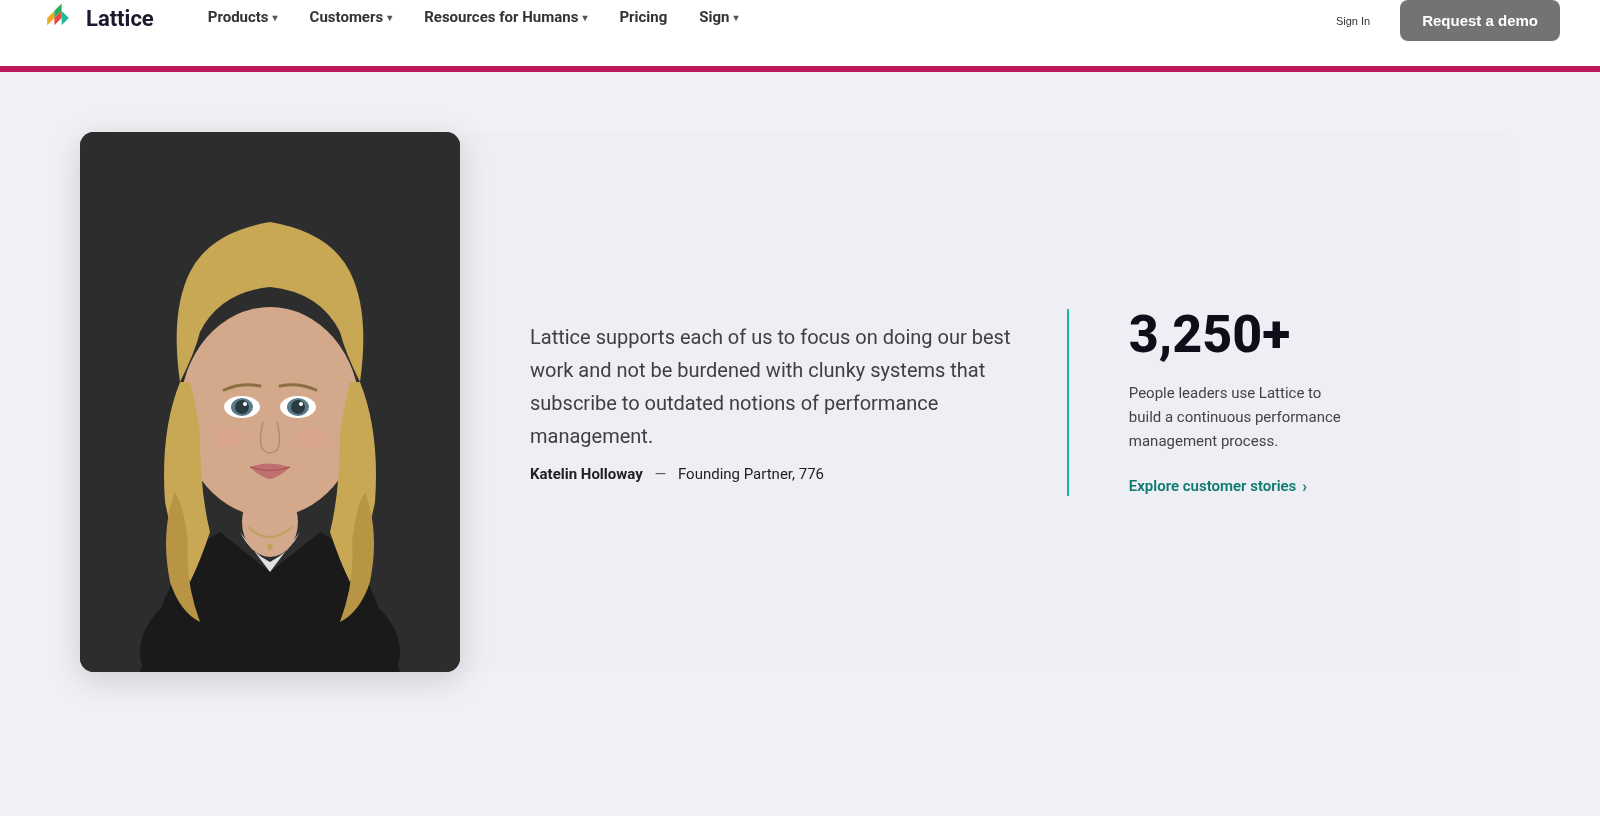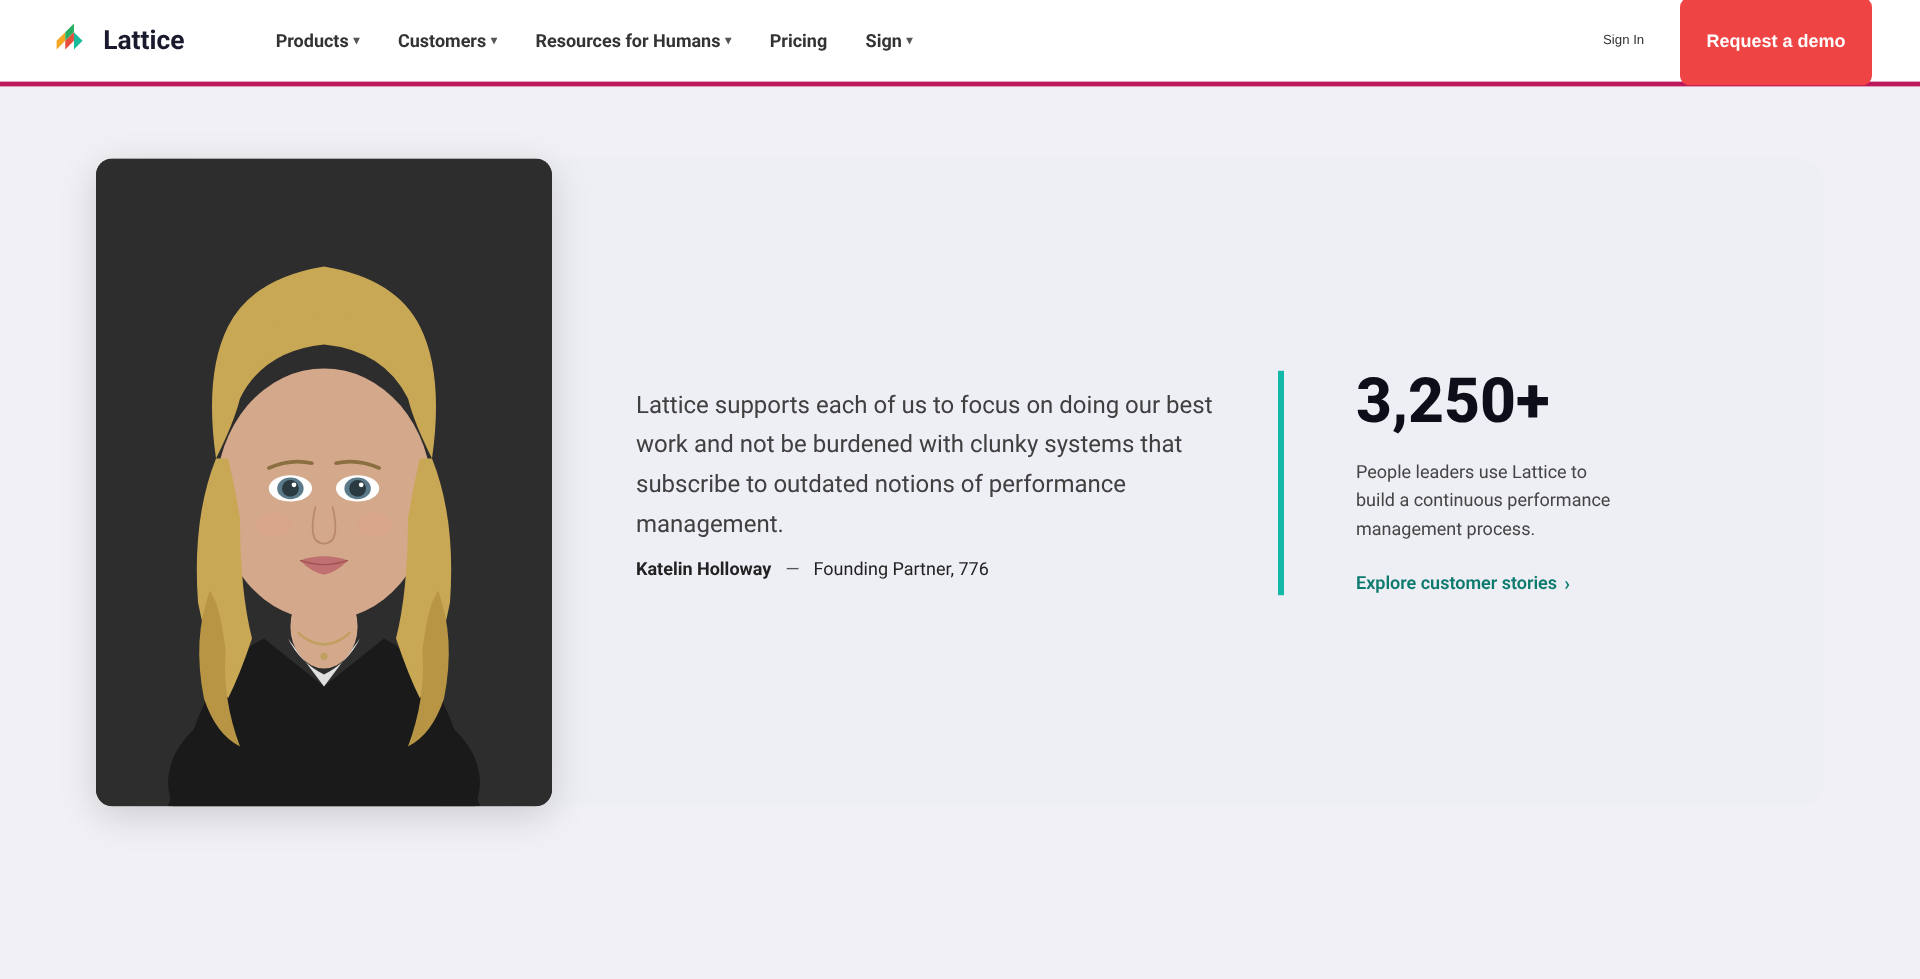--- a/index.html
+++ b/index.html
@@ -1,29 +1,28 @@
 <!DOCTYPE html>
 <html><head>
   <meta charset="utf-8">
   <style>
     * { margin: 0; padding: 0; box-sizing: border-box; }
     body { font-family: -apple-system, BlinkMacSystemFont, 'Segoe UI', Roboto, Helvetica, Arial, sans-serif; background: #f5f5f7; color: #1a1a2e; }
 
     
     nav {
       background: #ffffff;
-      border-bottom: 4px solid #be185d;
-      display: flex;
-      align-items: center;
+      border-bottom: 6px solid #be185d;
+      display: flex;
+      align-items: flex-start;
       padding: 0 40px;
       height: 72px;
       position: sticky;
       top: 0;
       z-index: 100;
-      gap: 22px;
     }
     .nav-logo {
       display: flex;
       align-items: center;
       gap: 10px;
       margin-right: 40px;
       text-decoration: none;
     }
     .nav-logo-icon {
       width: 36px;
@@ -64,25 +63,25 @@
     .btn-signin {
       font-size: 11px;
       color: #333;
       background: none;
       border: none;
       cursor: pointer;
       padding: 8px 14px;
       font-weight: 500;
     }
     .btn-demo {
-      background: #ef4444;
+      background: #737373;
       color: #fff;
       border: none;
       border-radius: 8px;
-      padding: 28px 22px;
+      padding: 12px 22px;
       font-size: 15px;
       font-weight: 600;
       cursor: pointer;
     }
 
     
     main {
       background: #f0f0f5;
       min-height: calc(100vh - 72px);
       padding: 60px 40px 80px;
@@ -163,21 +162,21 @@
       font-weight: 700;
     }
     .hero-attribution .dash {
       margin: 0 8px;
       color: #555;
     }
 
     .hero-stat-section {
       flex: 0.8;
       padding-left: 60px;
-      border-left: 5px solid #14b8a6;
+      border-left: 2px solid #14b8a6;
     }
     .hero-stat-number {
       font-size: 52px;
       font-weight: 800;
       color: #0e0e1a;
       line-height: 1;
       margin-bottom: 20px;
     }
     .hero-stat-description {
       font-size: 15px;

